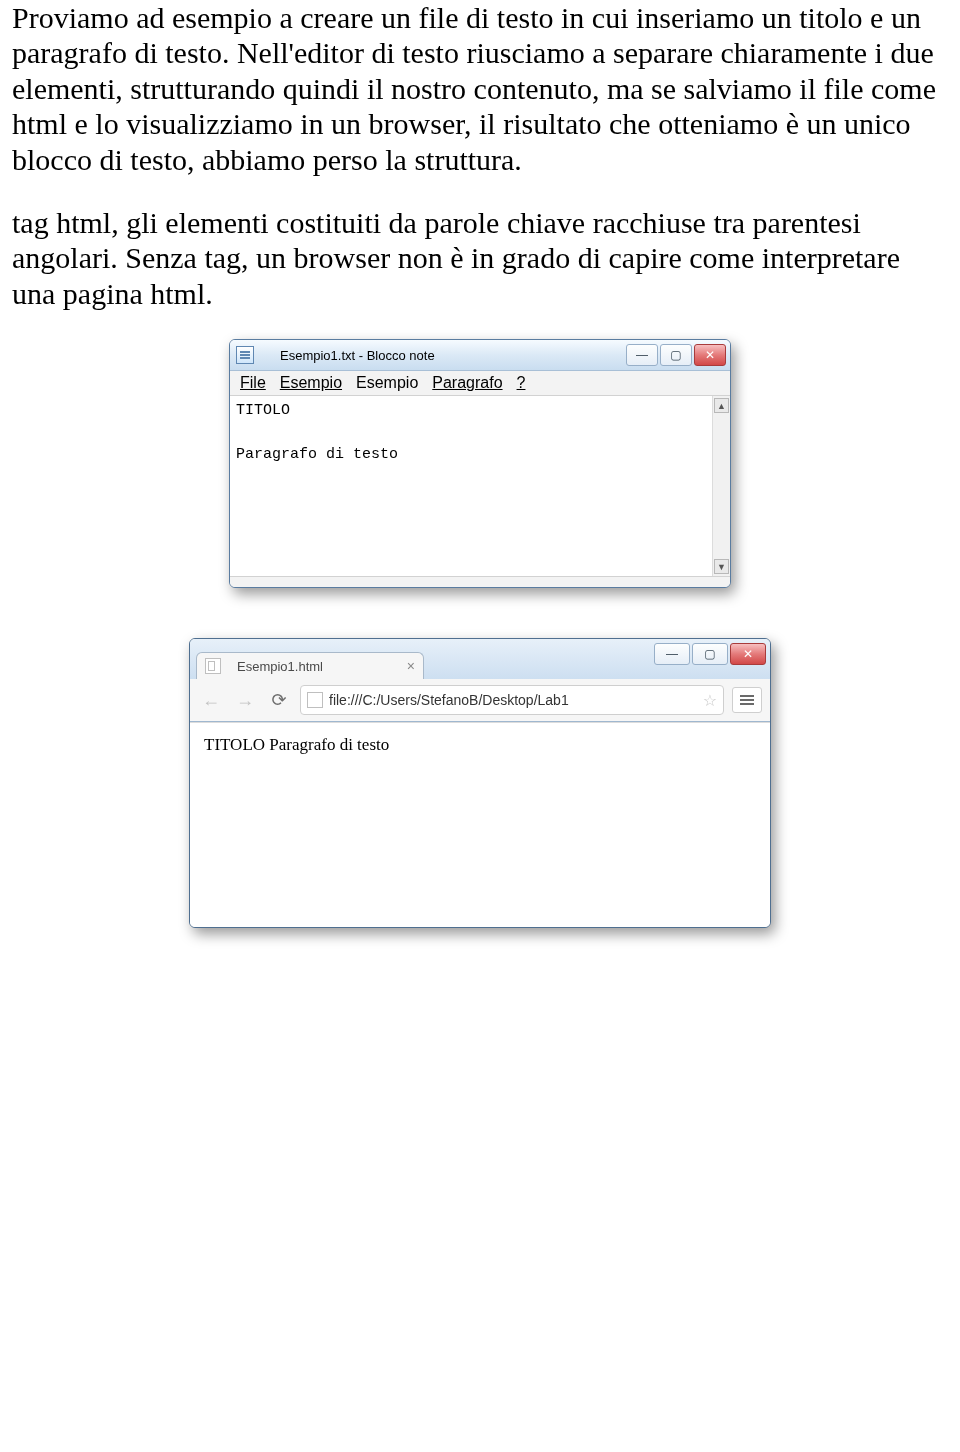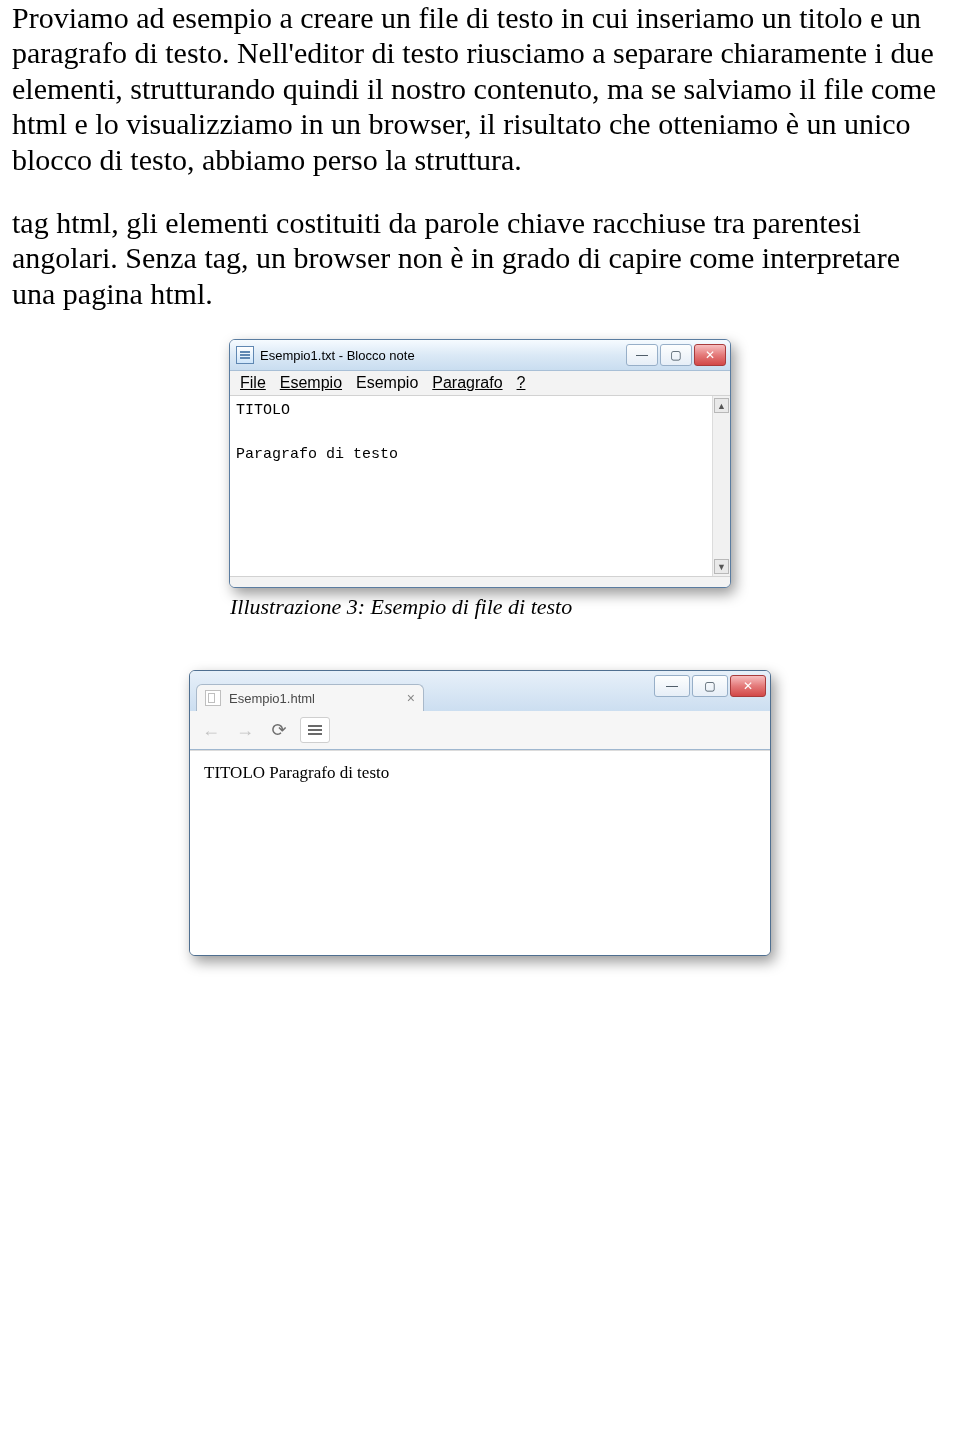--- a/index.html
+++ b/index.html
@@ -41,20 +41,21 @@
     font-family: "Segoe UI", Tahoma, sans-serif;
     overflow: hidden;
   }
   .np-titlebar {
     height: 30px;
     display: flex;
     align-items: center;
     background: linear-gradient(#f6fbff, #dbe9f6 50%, #c9ddf0);
     border-bottom: 1px solid #a8bfd6;
     padding: 0 0 0 6px;
+    gap: 20px;
   }
   .np-titleicon {
     width: 16px; height: 16px;
     background: linear-gradient(#fff,#cfe6fb);
     border: 1px solid #5f87b2;
     margin-right: 6px;
     position: relative;
   }
   .np-titleicon::after{
     content:""; position:absolute; left:3px; right:3px; top:4px; height:2px; background:#5f87b2;
@@ -141,21 +142,21 @@
     position:relative;
   }
   .cr-tab {
     background:#f6f6f6;
     border:1px solid #a9b9ca;
     border-bottom:none;
     border-radius: 6px 6px 0 0;
     height: 26px;
     display:flex; align-items:center;
     padding: 0 8px 0 8px;
-    gap:8px;
+    gap:16px;
     min-width: 210px;
     font-size: 13px;
     color:#4a4a4a;
   }
   .cr-tab .favicon {
     width:14px; height:14px; border:1px solid #bfbfbf; background:#fff;
     position:relative;
   }
   .cr-tab .favicon::before{
     content:""; position:absolute; left:2px; top:2px; right:5px; bottom:2px; border:1px solid #bfbfbf;
@@ -253,21 +254,20 @@
         <div class="np-text"><span>TITOLO</span>
 
 <span>Paragrafo di testo</span></div>
         <div class="np-scroll">
           <div class="arrow">▲</div>
           <div class="arrow">▼</div>
         </div>
       </div>
       <div class="np-status"></div>
     </div>
-    <p class="caption">Illustrazione 3: Esempio di file di testo</p>
   </div>
 
   <div class="figure-wrap browser">
     <div class="cr-window">
       <div class="cr-top">
         <div class="cr-tabstrip">
           <div class="cr-tab">
             <span class="favicon"></span>
             <span>Esempio1.html</span>
             <span class="tab-close">×</span>
@@ -287,20 +287,25 @@
         <div class="cr-toolbar">
           <div class="cr-navbtn disabled">
               <span>←</span>
             </div>
           <div class="cr-navbtn disabled">
               <span>→</span>
             </div>
           <div class="cr-navbtn">
               <span>⟳</span>
             </div>
+          <div class="cr-omni">
+            <span class="pageicon"></span>
+            <span>file:///C:/Users/StefanoB/Desktop/Lab1</span>
+            <span class="star">☆</span>
+          </div>
           <div class="cr-menu">
             <span class="bars"></span>
           </div>
         </div>
       </div>
       <div class="cr-content">
         <span>TITOLO Paragrafo di testo</span>
       </div>
     </div>
   </div>

